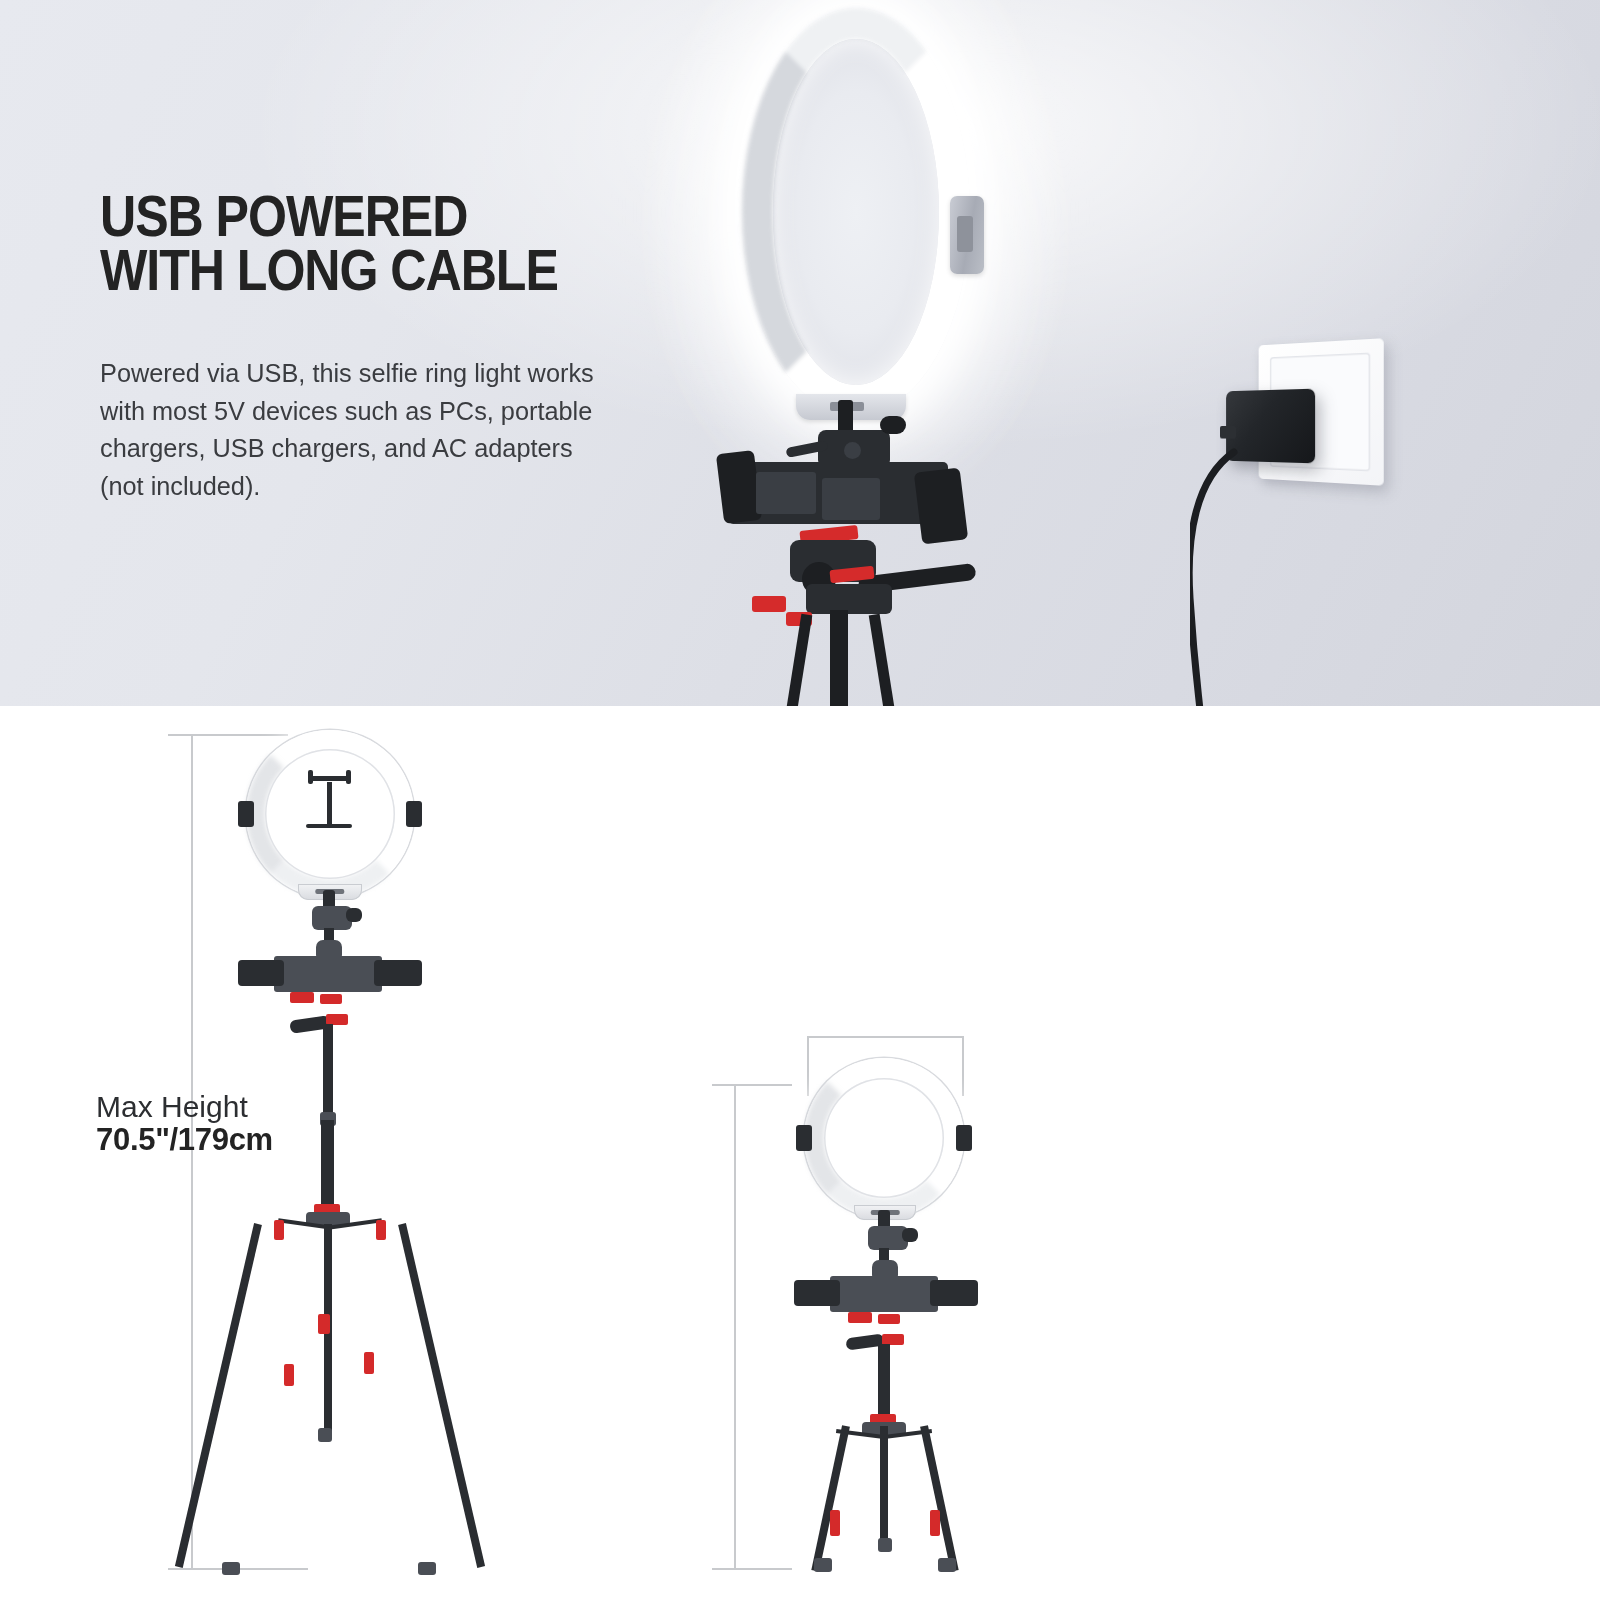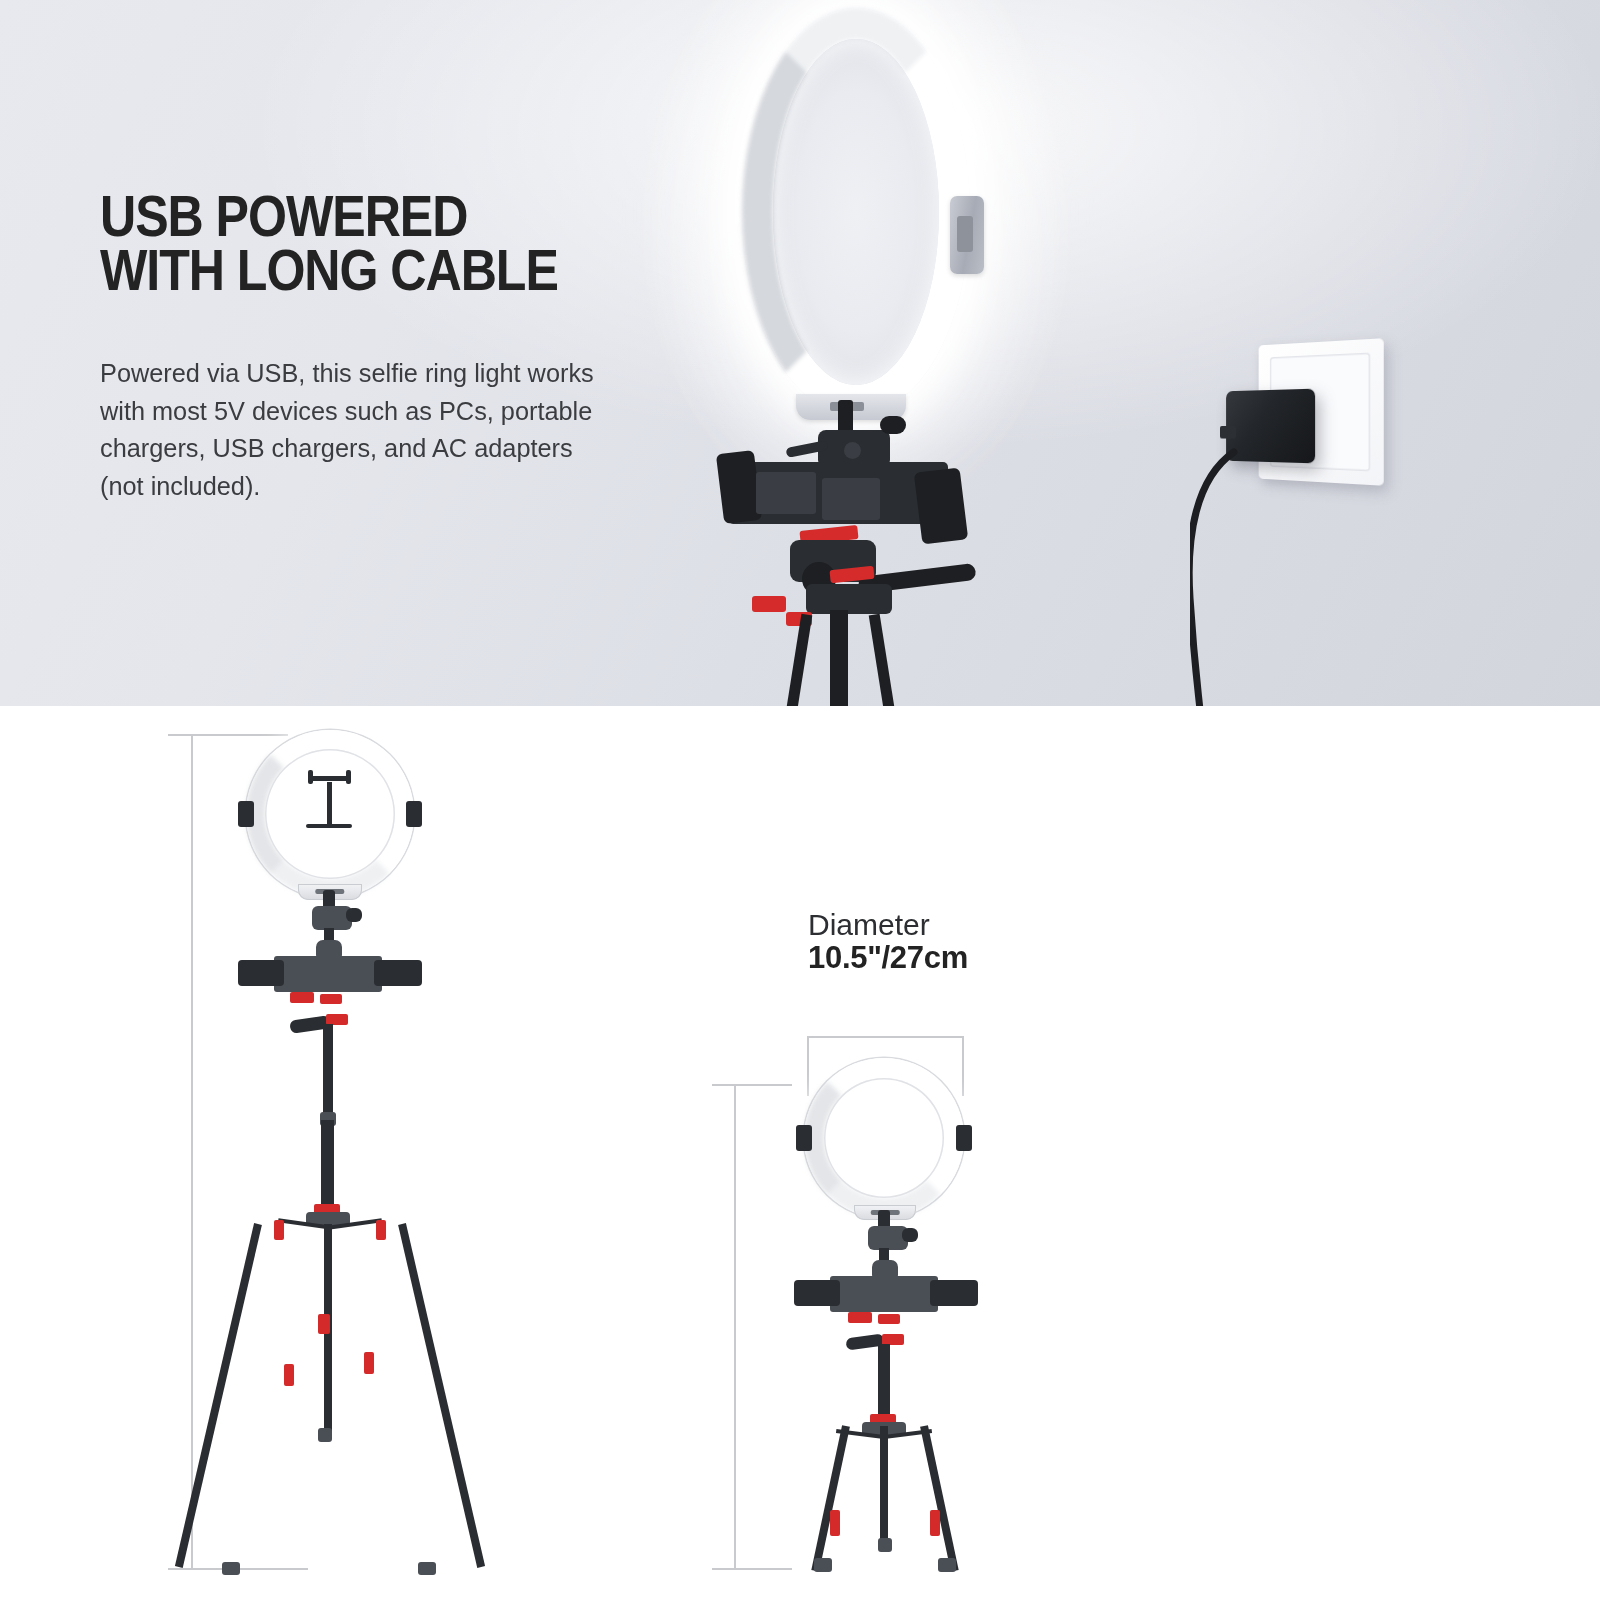--- a/index.html
+++ b/index.html
@@ -228,20 +228,24 @@
       <path d="M44,122 C6,148 -4,206 0,268 C4,330 8,360 10,380" fill="none" stroke="#1c1e21" stroke-width="7" stroke-linecap="round"></path>
     </svg>
   </div>
 </div>
 
 <div id="bottom-panel">
 
   <div class="dim-line dim-h" style="left:168px; top:28px; width:120px;"></div>
   <div class="dim-line dim-v" style="left:191px; top:28px; height:836px;"></div>
   <div class="dim-line dim-h" style="left:168px; top:862px; width:140px;"></div>
+  <div class="dim-label" style="left:96px; top:385px;">
+    <span class="cap">Max Height</span>
+    <span class="val">70.5"/179cm</span>
+  </div>
 
   <div style="position:absolute; left:232px; top:18px; width:230px; height:850px;">
 
     <div class="flat-ring" style="left:14px; top:6px; width:168px; height:168px;">
       <div class="fr-tube" style="border-width:19px;"></div>
       <div class="fr-grad" style="border-width:19px;"></div>
       <div class="fr-hole" style="left:19px; top:19px; right:19px; bottom:19px;"></div>
       <div class="fr-ear" style="left:-8px; top:71px;"></div>
       <div class="fr-ear" style="right:-8px; top:71px;"></div>
       <div class="fr-ctrl" style="left:52px; bottom:-2px; width:64px; height:16px;"></div>
@@ -289,24 +293,20 @@
     <div class="tp red" style="left:132px; top:628px; width:10px; height:22px;"></div>
     <div class="tp red" style="left:86px; top:590px; width:12px; height:20px;"></div>
     <div class="tp gray" style="left:86px; top:704px; width:14px; height:14px; border-radius:3px;"></div>
     <div class="tp gray" style="left:-10px; top:838px; width:18px; height:13px; border-radius:3px;"></div>
     <div class="tp gray" style="left:186px; top:838px; width:18px; height:13px; border-radius:3px;"></div>
   </div>
 
   <div class="dim-line dim-h" style="left:807px; top:330px; width:157px;"></div>
   <div class="dim-line dim-v" style="left:807px; top:330px; height:60px;"></div>
   <div class="dim-line dim-v" style="left:962px; top:330px; height:60px;"></div>
-  <div class="dim-label" style="left:808px; top:203px;">
-    <span class="cap">Diameter</span>
-    <span class="val">10.5"/27cm</span>
-  </div>
 
   <div class="dim-line dim-h" style="left:712px; top:378px; width:80px;"></div>
   <div class="dim-line dim-v" style="left:734px; top:378px; height:486px;"></div>
   <div class="dim-line dim-h" style="left:712px; top:862px; width:80px;"></div>
 
   <div style="position:absolute; left:790px; top:352px; width:190px; height:516px;">
 
     <div class="flat-ring" style="left:14px; top:0; width:160px; height:160px;">
       <div class="fr-tube" style="border-width:20px;"></div>
       <div class="fr-grad" style="border-width:20px;"></div>

